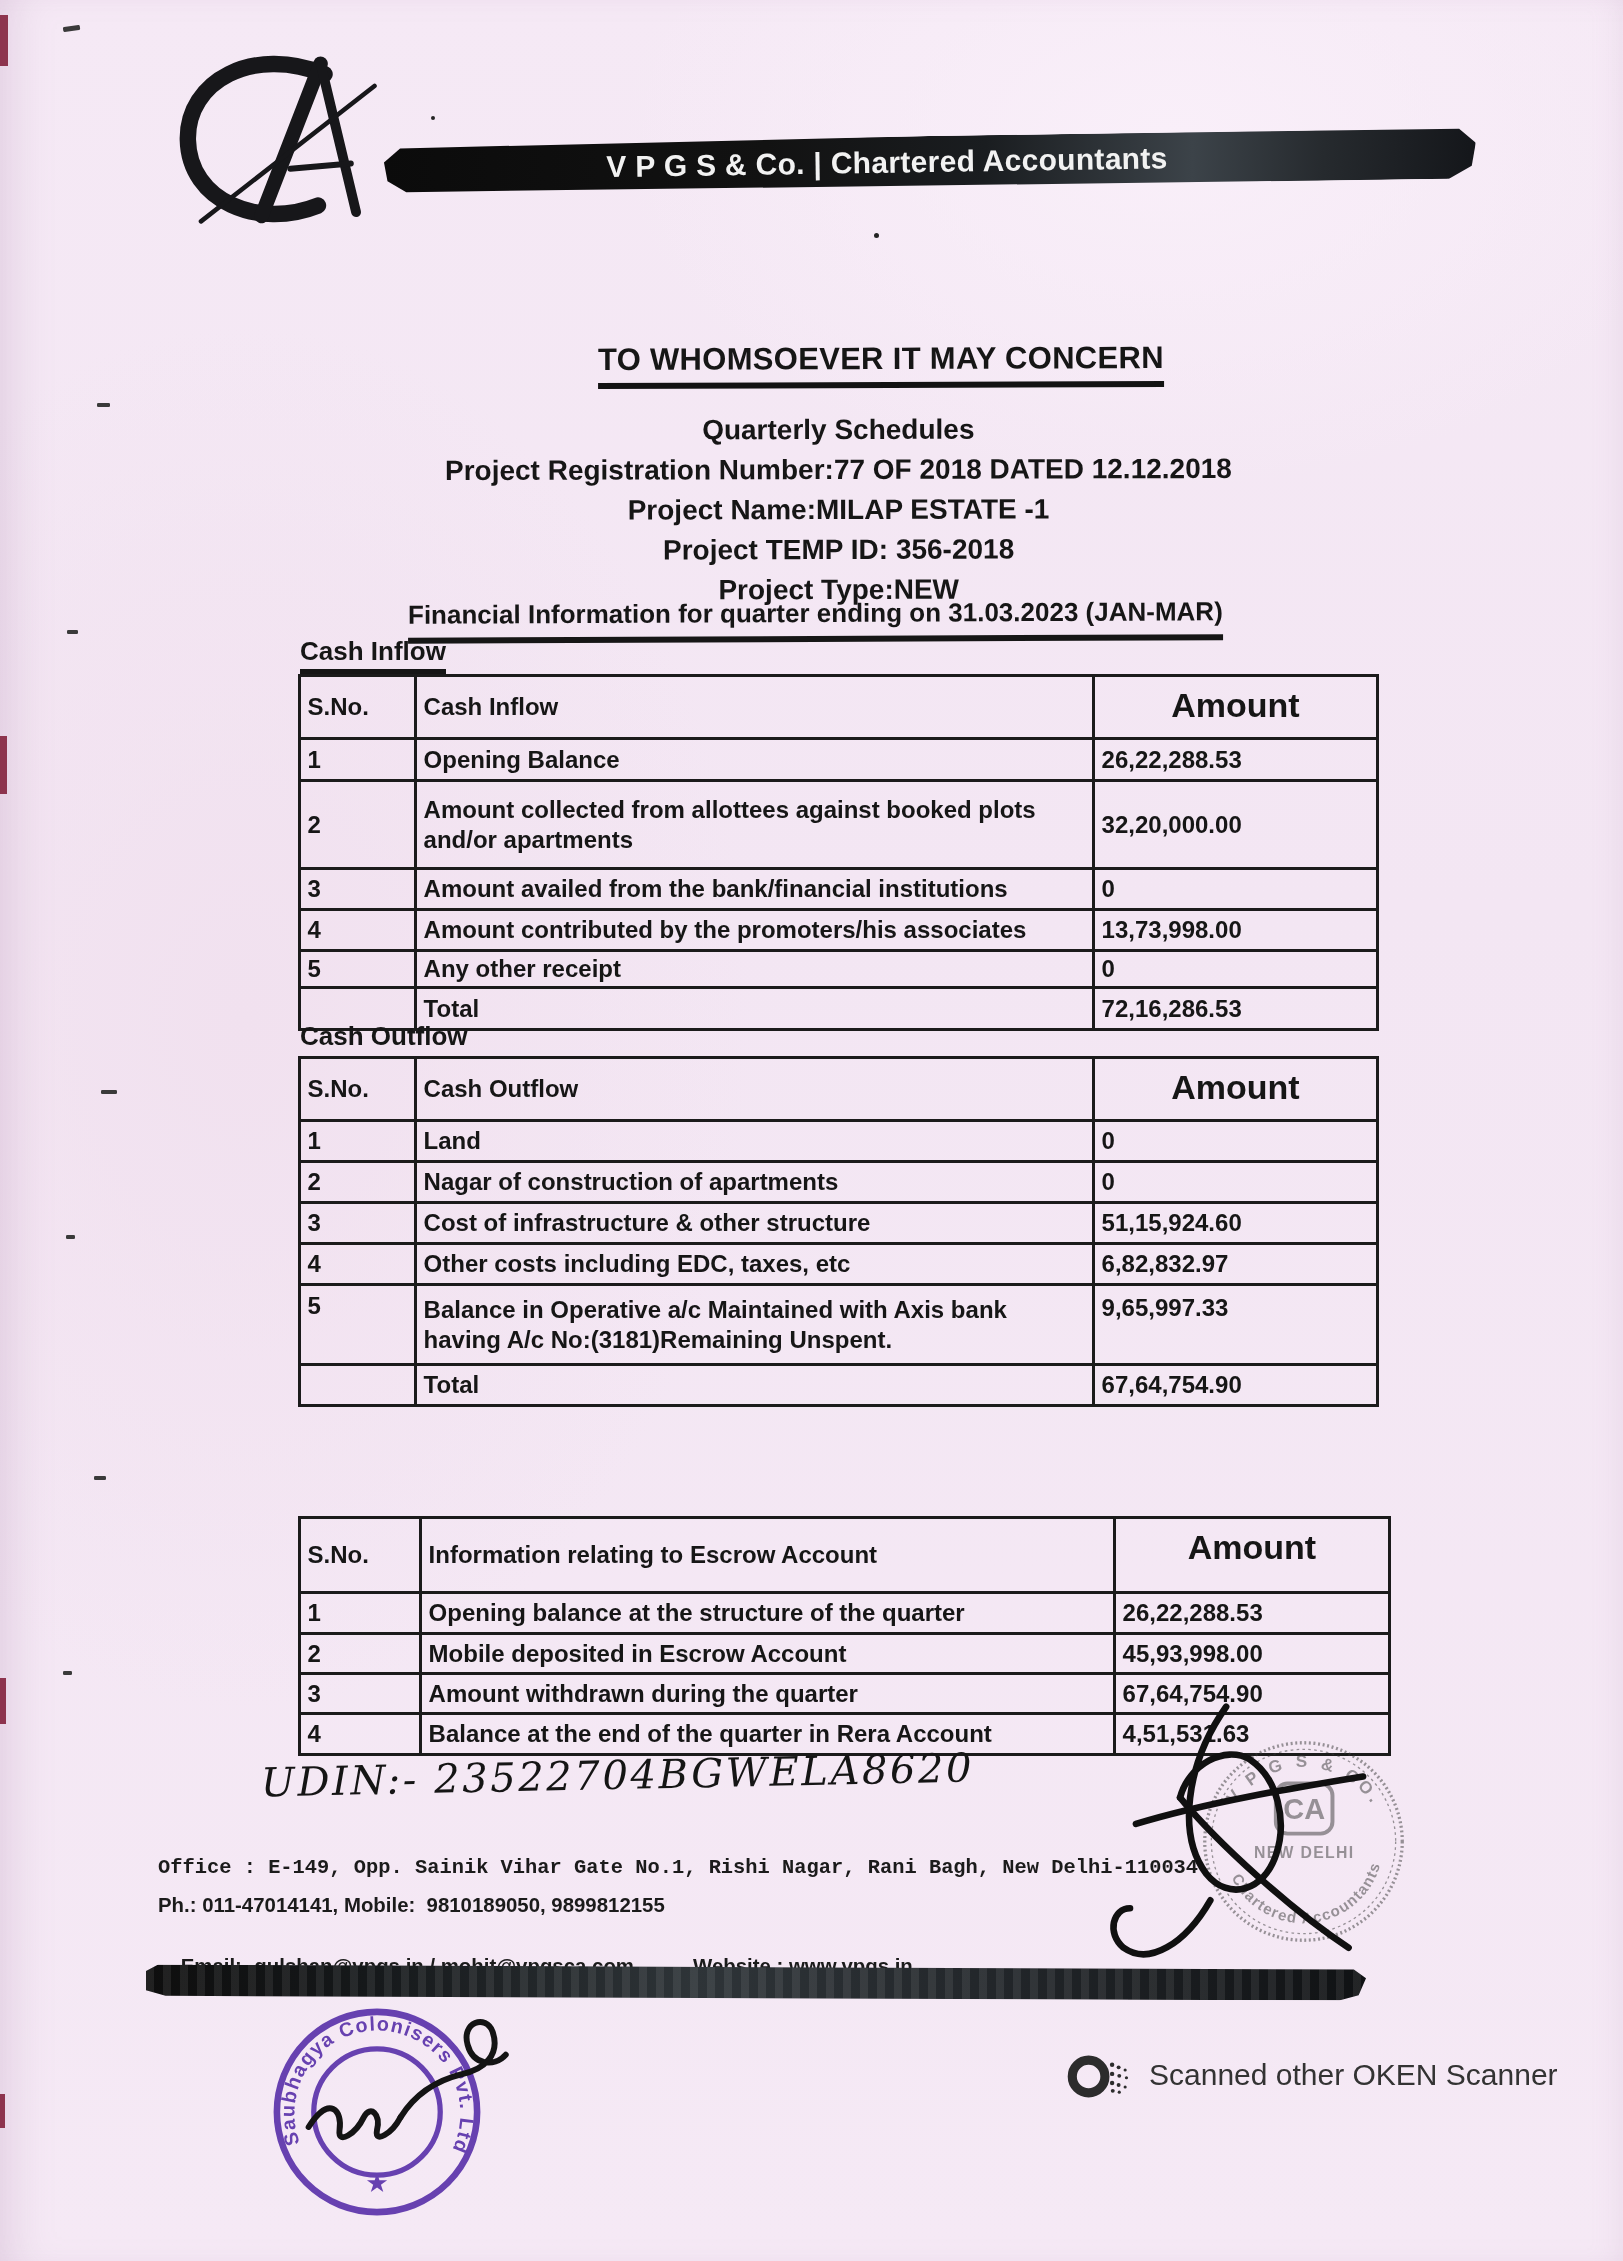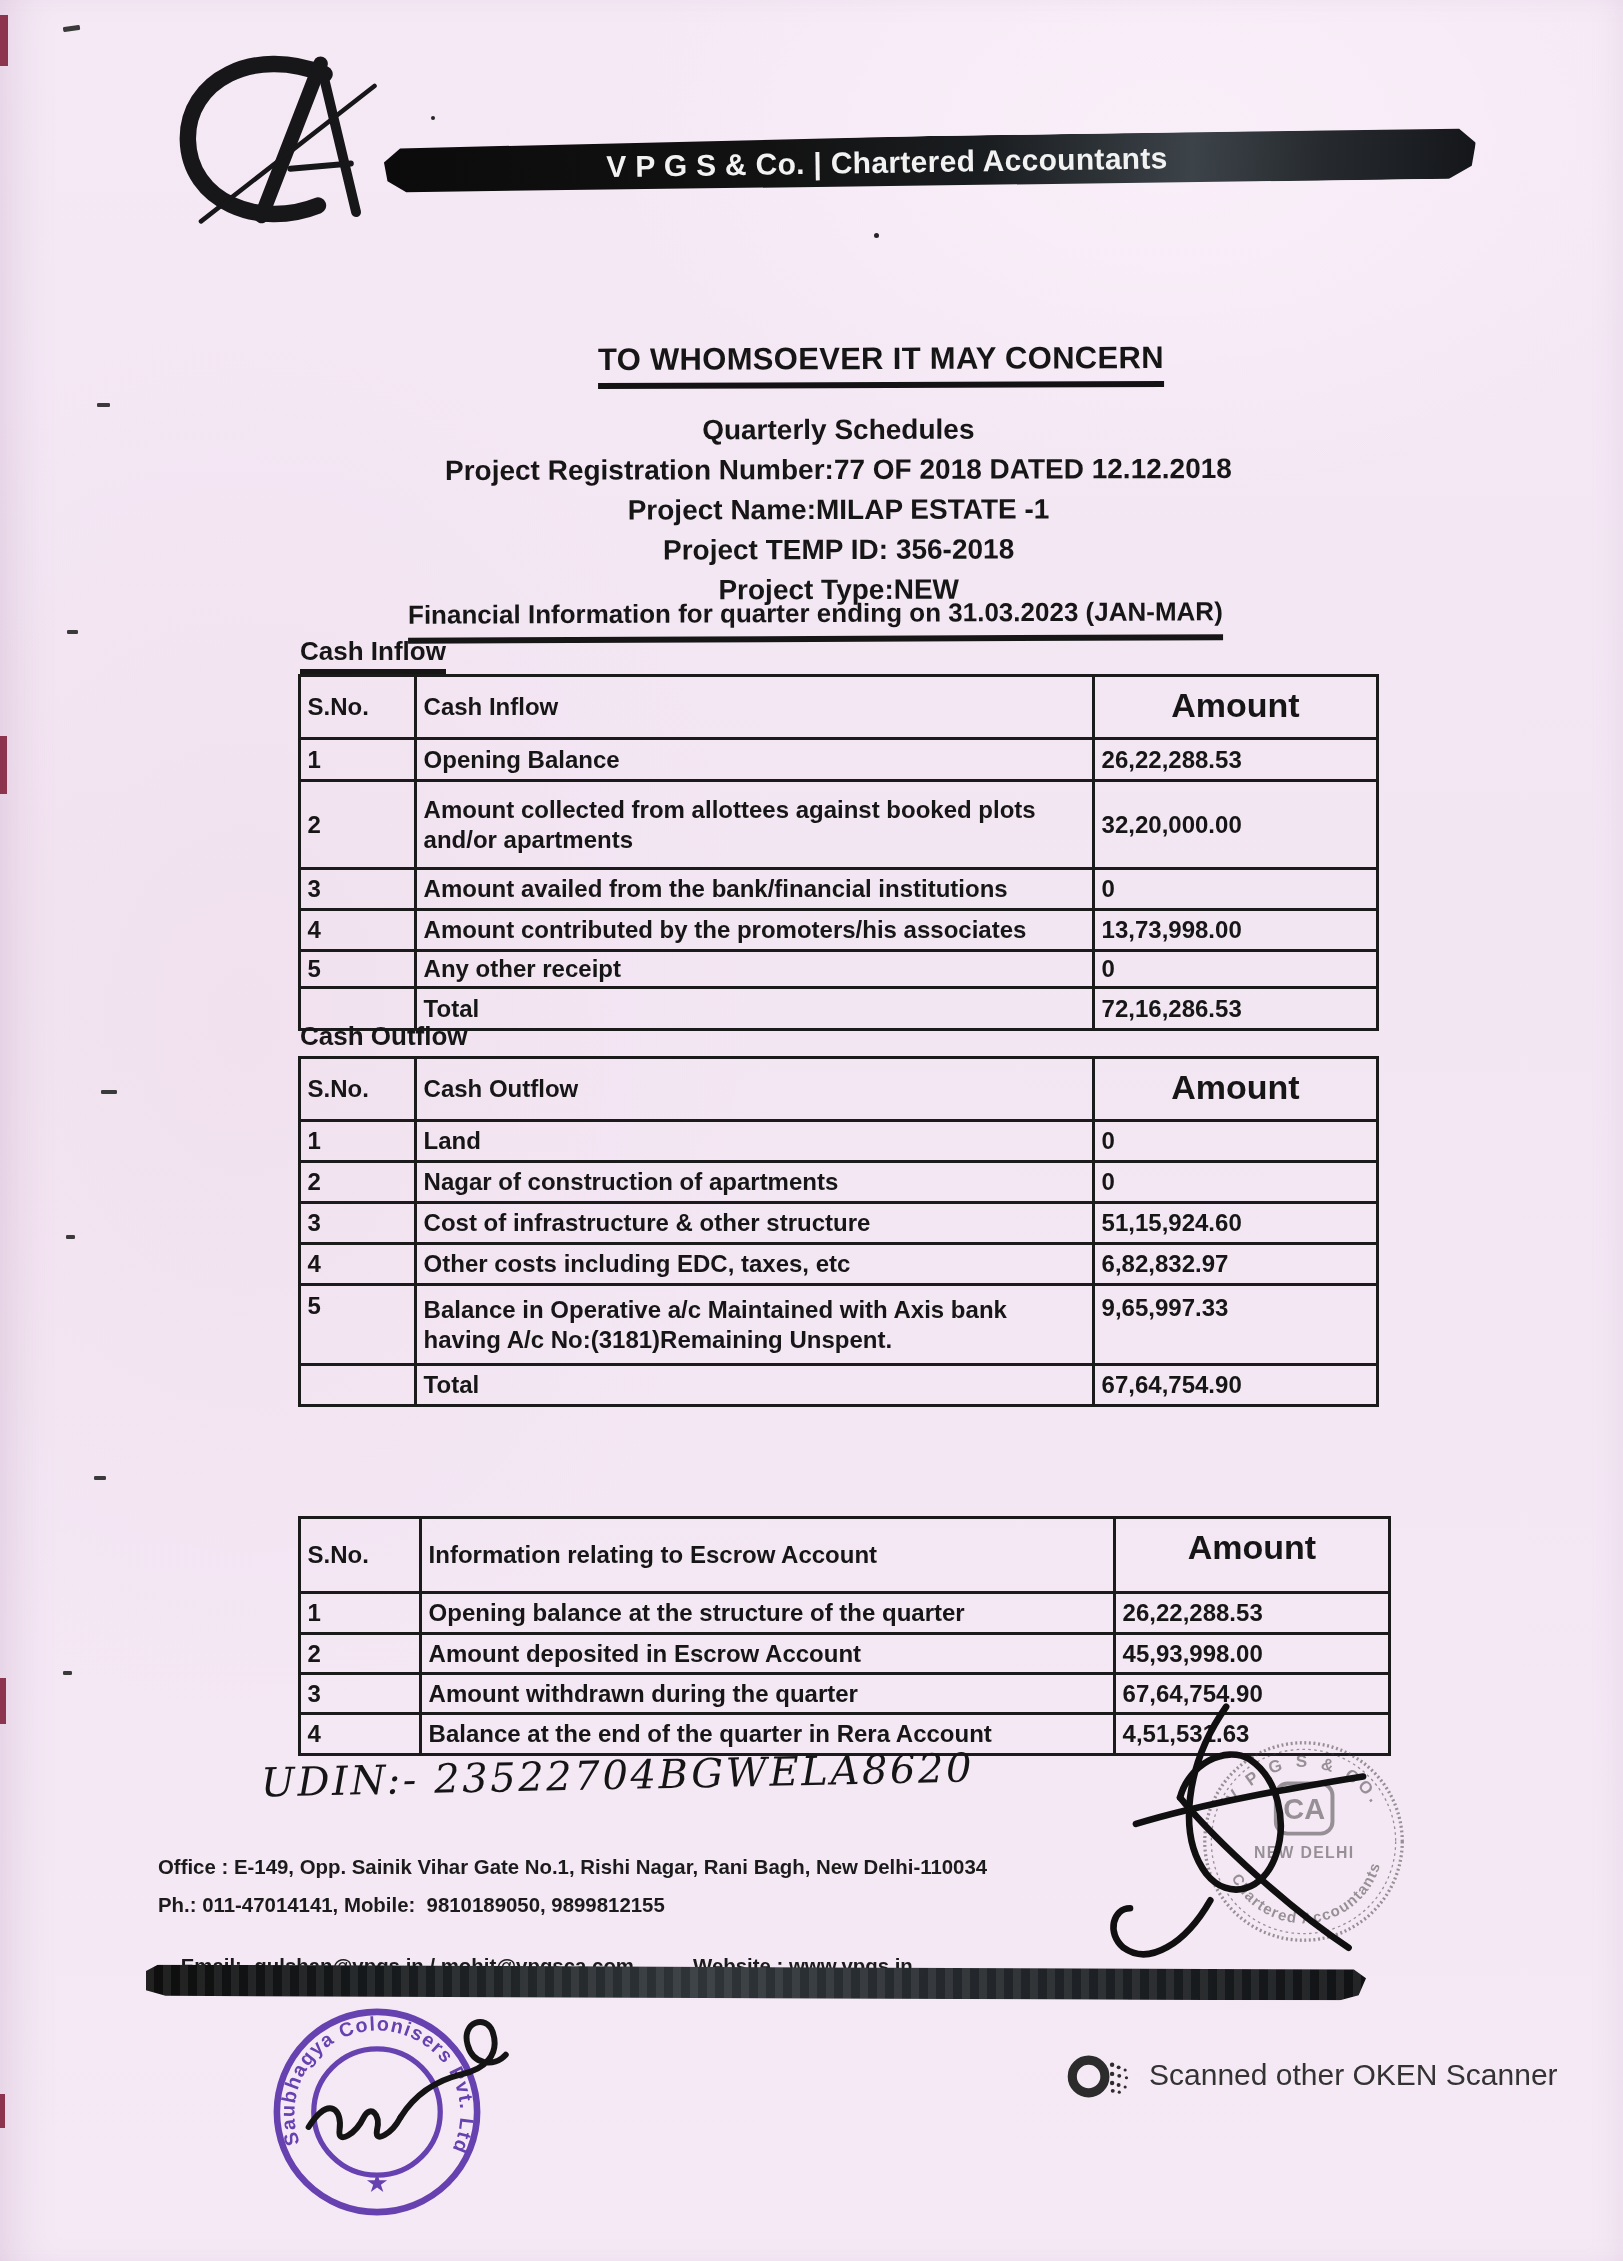--- a/index.html
+++ b/index.html
@@ -216,21 +216,21 @@
       <td>Information relating to Escrow Account</td>
       <td class="amt-hdr">Amount</td>
     </tr>
     <tr style="height:41px;">
           <td>1</td>
           <td>Opening balance at the structure of the quarter</td>
           <td class="amt">26,22,288.53</td>
         </tr>
     <tr style="height:40px;">
           <td>2</td>
-          <td>Amount deposited in Escrow Account</td>
+          <td>Mobile deposited in Escrow Account</td>
           <td class="amt">45,93,998.00</td>
         </tr>
     <tr style="height:40px;">
           <td>3</td>
           <td>Amount withdrawn during the quarter</td>
           <td class="amt">67,64,754.90</td>
         </tr>
     <tr style="height:41px;">
           <td>4</td>
           <td>Balance at the end of the quarter in Rera Account</td>
@@ -261,21 +261,21 @@
 
   <svg class="abs" style="left:1080px;top:1679px;" width="316" height="303" viewBox="0 0 480 460">
     <g fill="none" stroke="#101010" stroke-width="10" stroke-linecap="round">
       <path d="M 222 42 C 160 130 148 238 192 296 C 226 338 280 322 298 266 C 315 215 300 150 258 122 C 220 100 165 130 152 180"></path>
       <path d="M 152 180 C 210 250 320 350 408 408"></path>
       <path d="M 85 220 C 190 188 325 165 430 148"></path>
       <path d="M 198 336 C 160 402 105 436 66 408 C 40 386 50 348 76 348"></path>
     </g>
   </svg>
 
-  <div class="abs footer-line" style="top:1856px;">Office : E-149, Opp. Sainik Vihar Gate No.1, Rishi Nagar, Rani Bagh, New Delhi-110034</div>
+  <div class="abs footer-line" style="top:1856px;font-family:Liberation Mono, monospace;">Office : E-149, Opp. Sainik Vihar Gate No.1, Rishi Nagar, Rani Bagh, New Delhi-110034</div>
   <div class="abs footer-line" style="top:1894px;">Ph.: 011-47014141, Mobile:  9810189050, 9899812155</div>
   <div class="abs footer-line" style="top:1932px;">
     <span>Email:- gulshan@vpgs.in / mohit@vpgsca.com</span><span style="display:inline-block;width:59px;"></span><span>Website : www.vpgs.in</span>
   </div>
 
   <div class="abs black-bar"></div>
 
   <svg class="abs" style="left:267px;top:2002px;opacity:.92;" width="220" height="220" viewBox="0 0 334 334">
     <circle cx="167" cy="167" r="152" fill="none" stroke="#5b33ab" stroke-width="10"></circle>
     <circle cx="167" cy="167" r="96" fill="none" stroke="#5b33ab" stroke-width="8"></circle>

